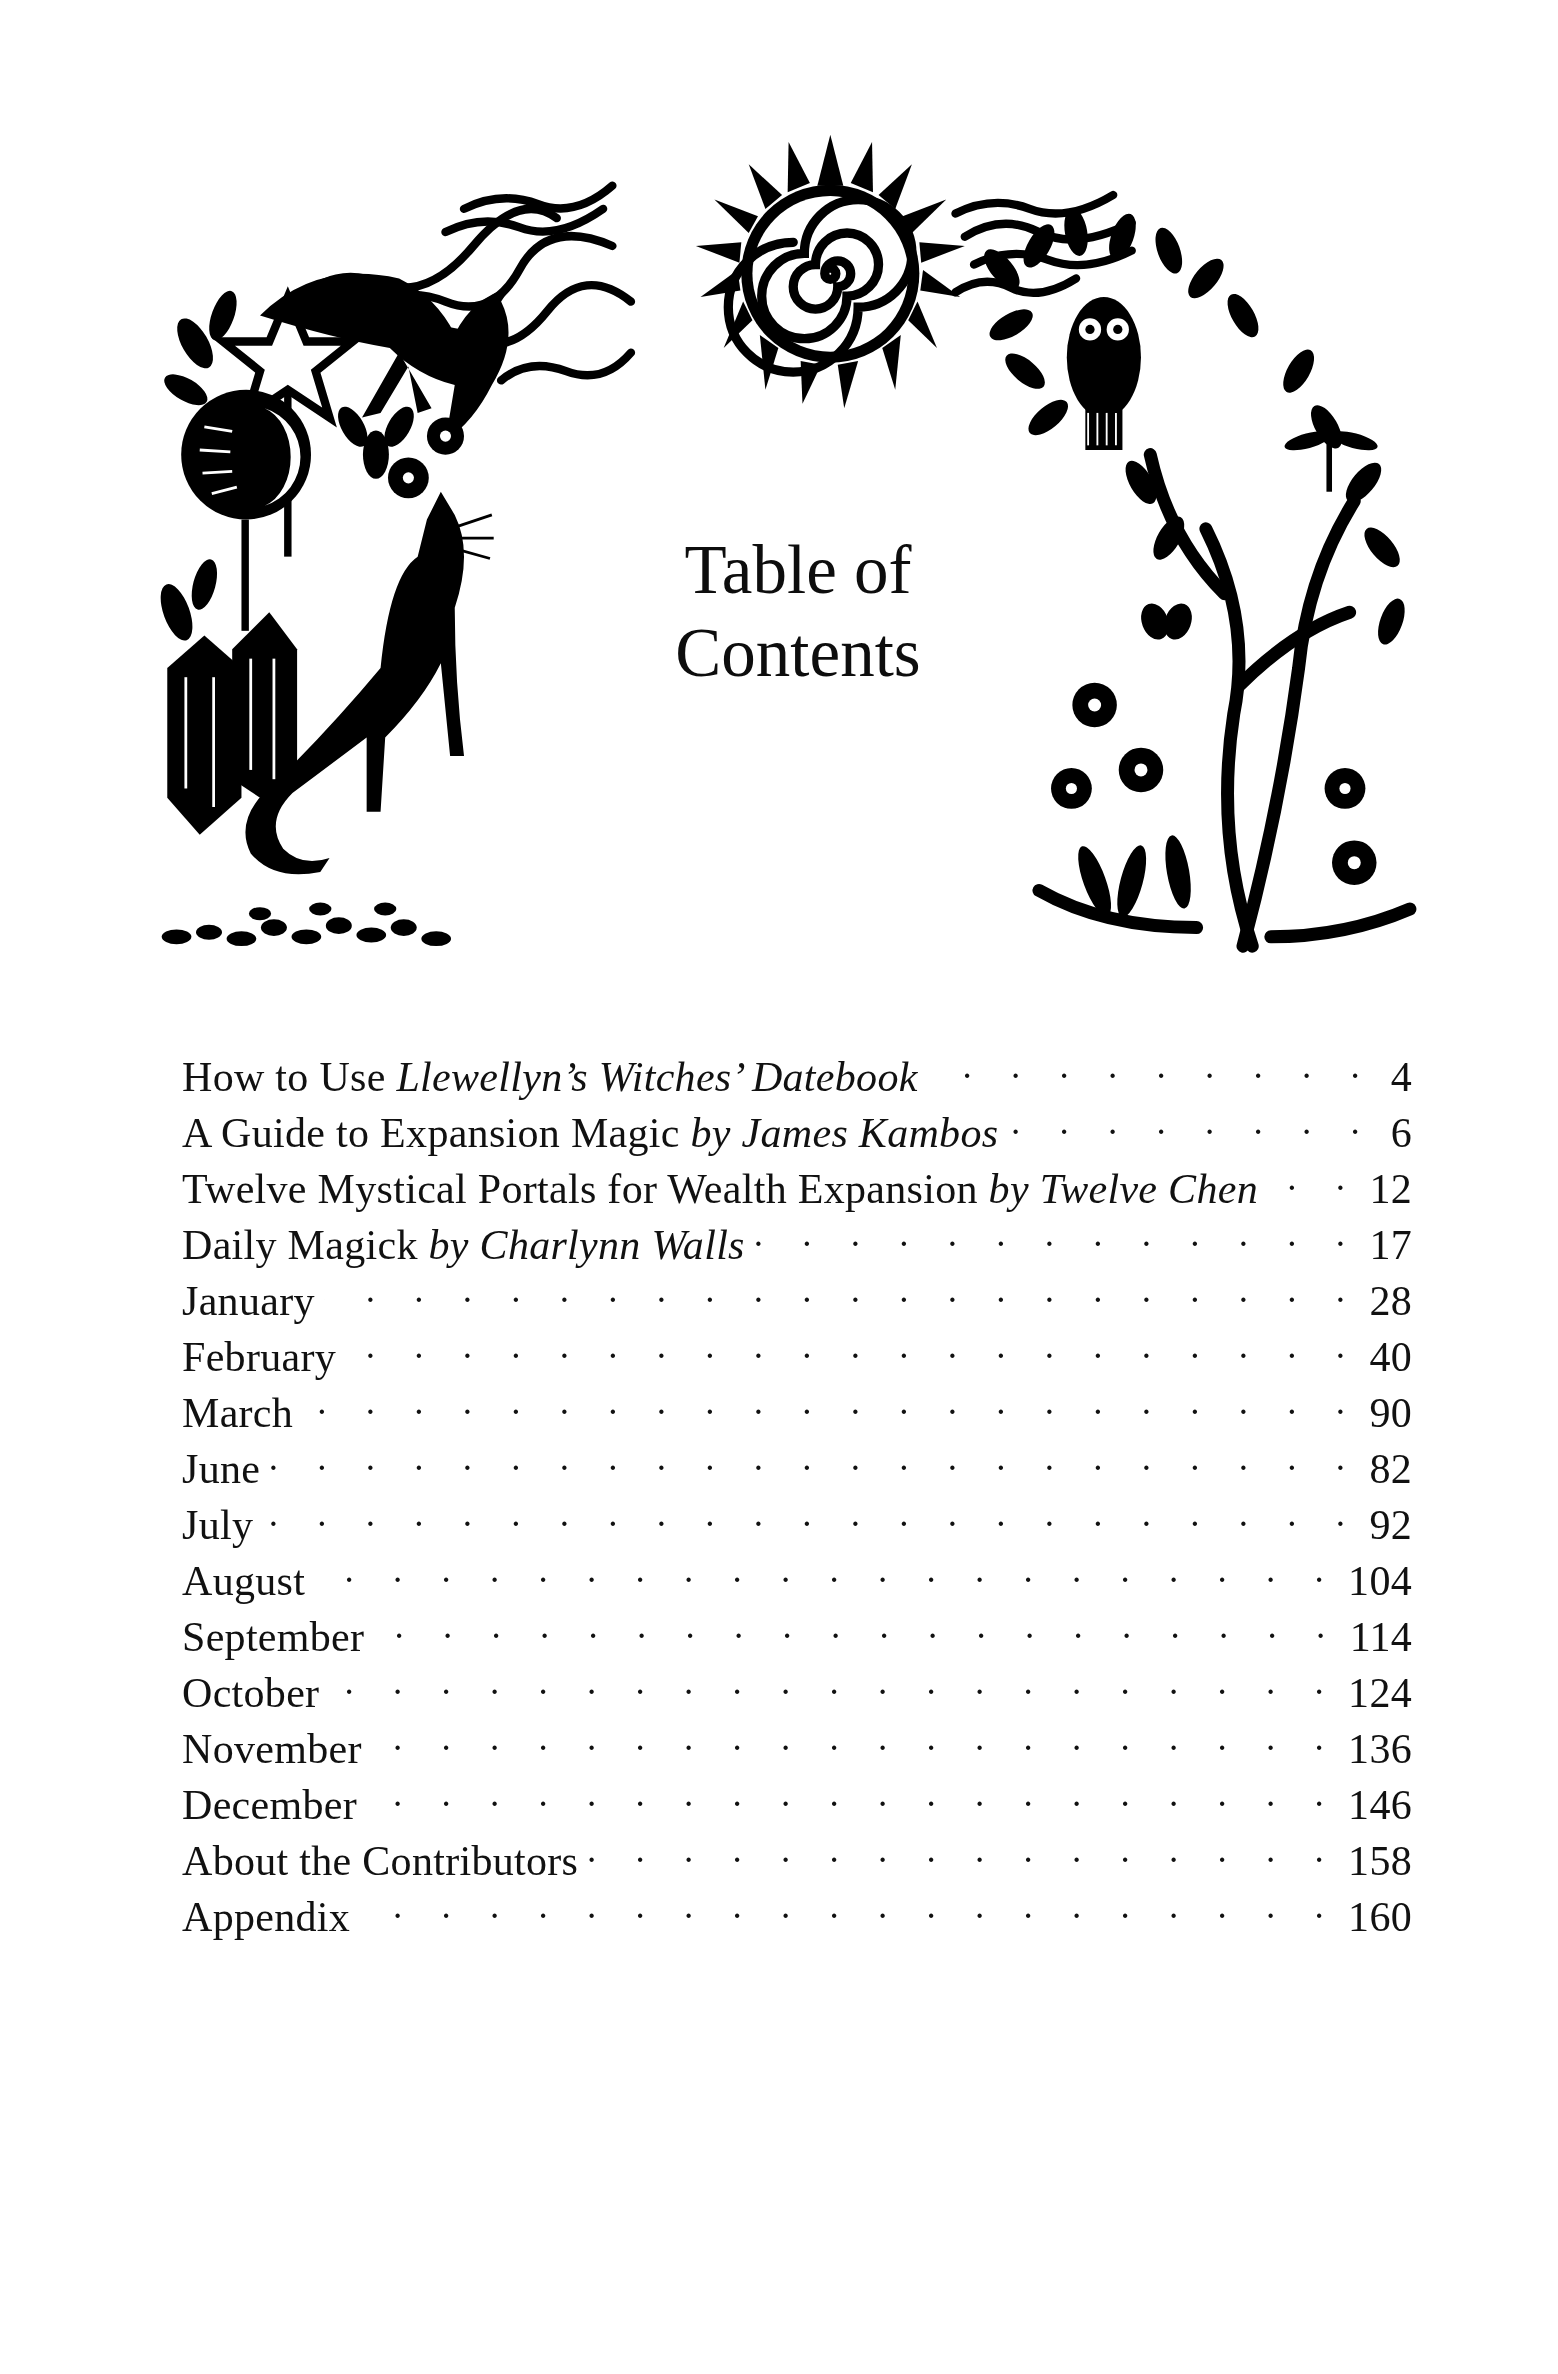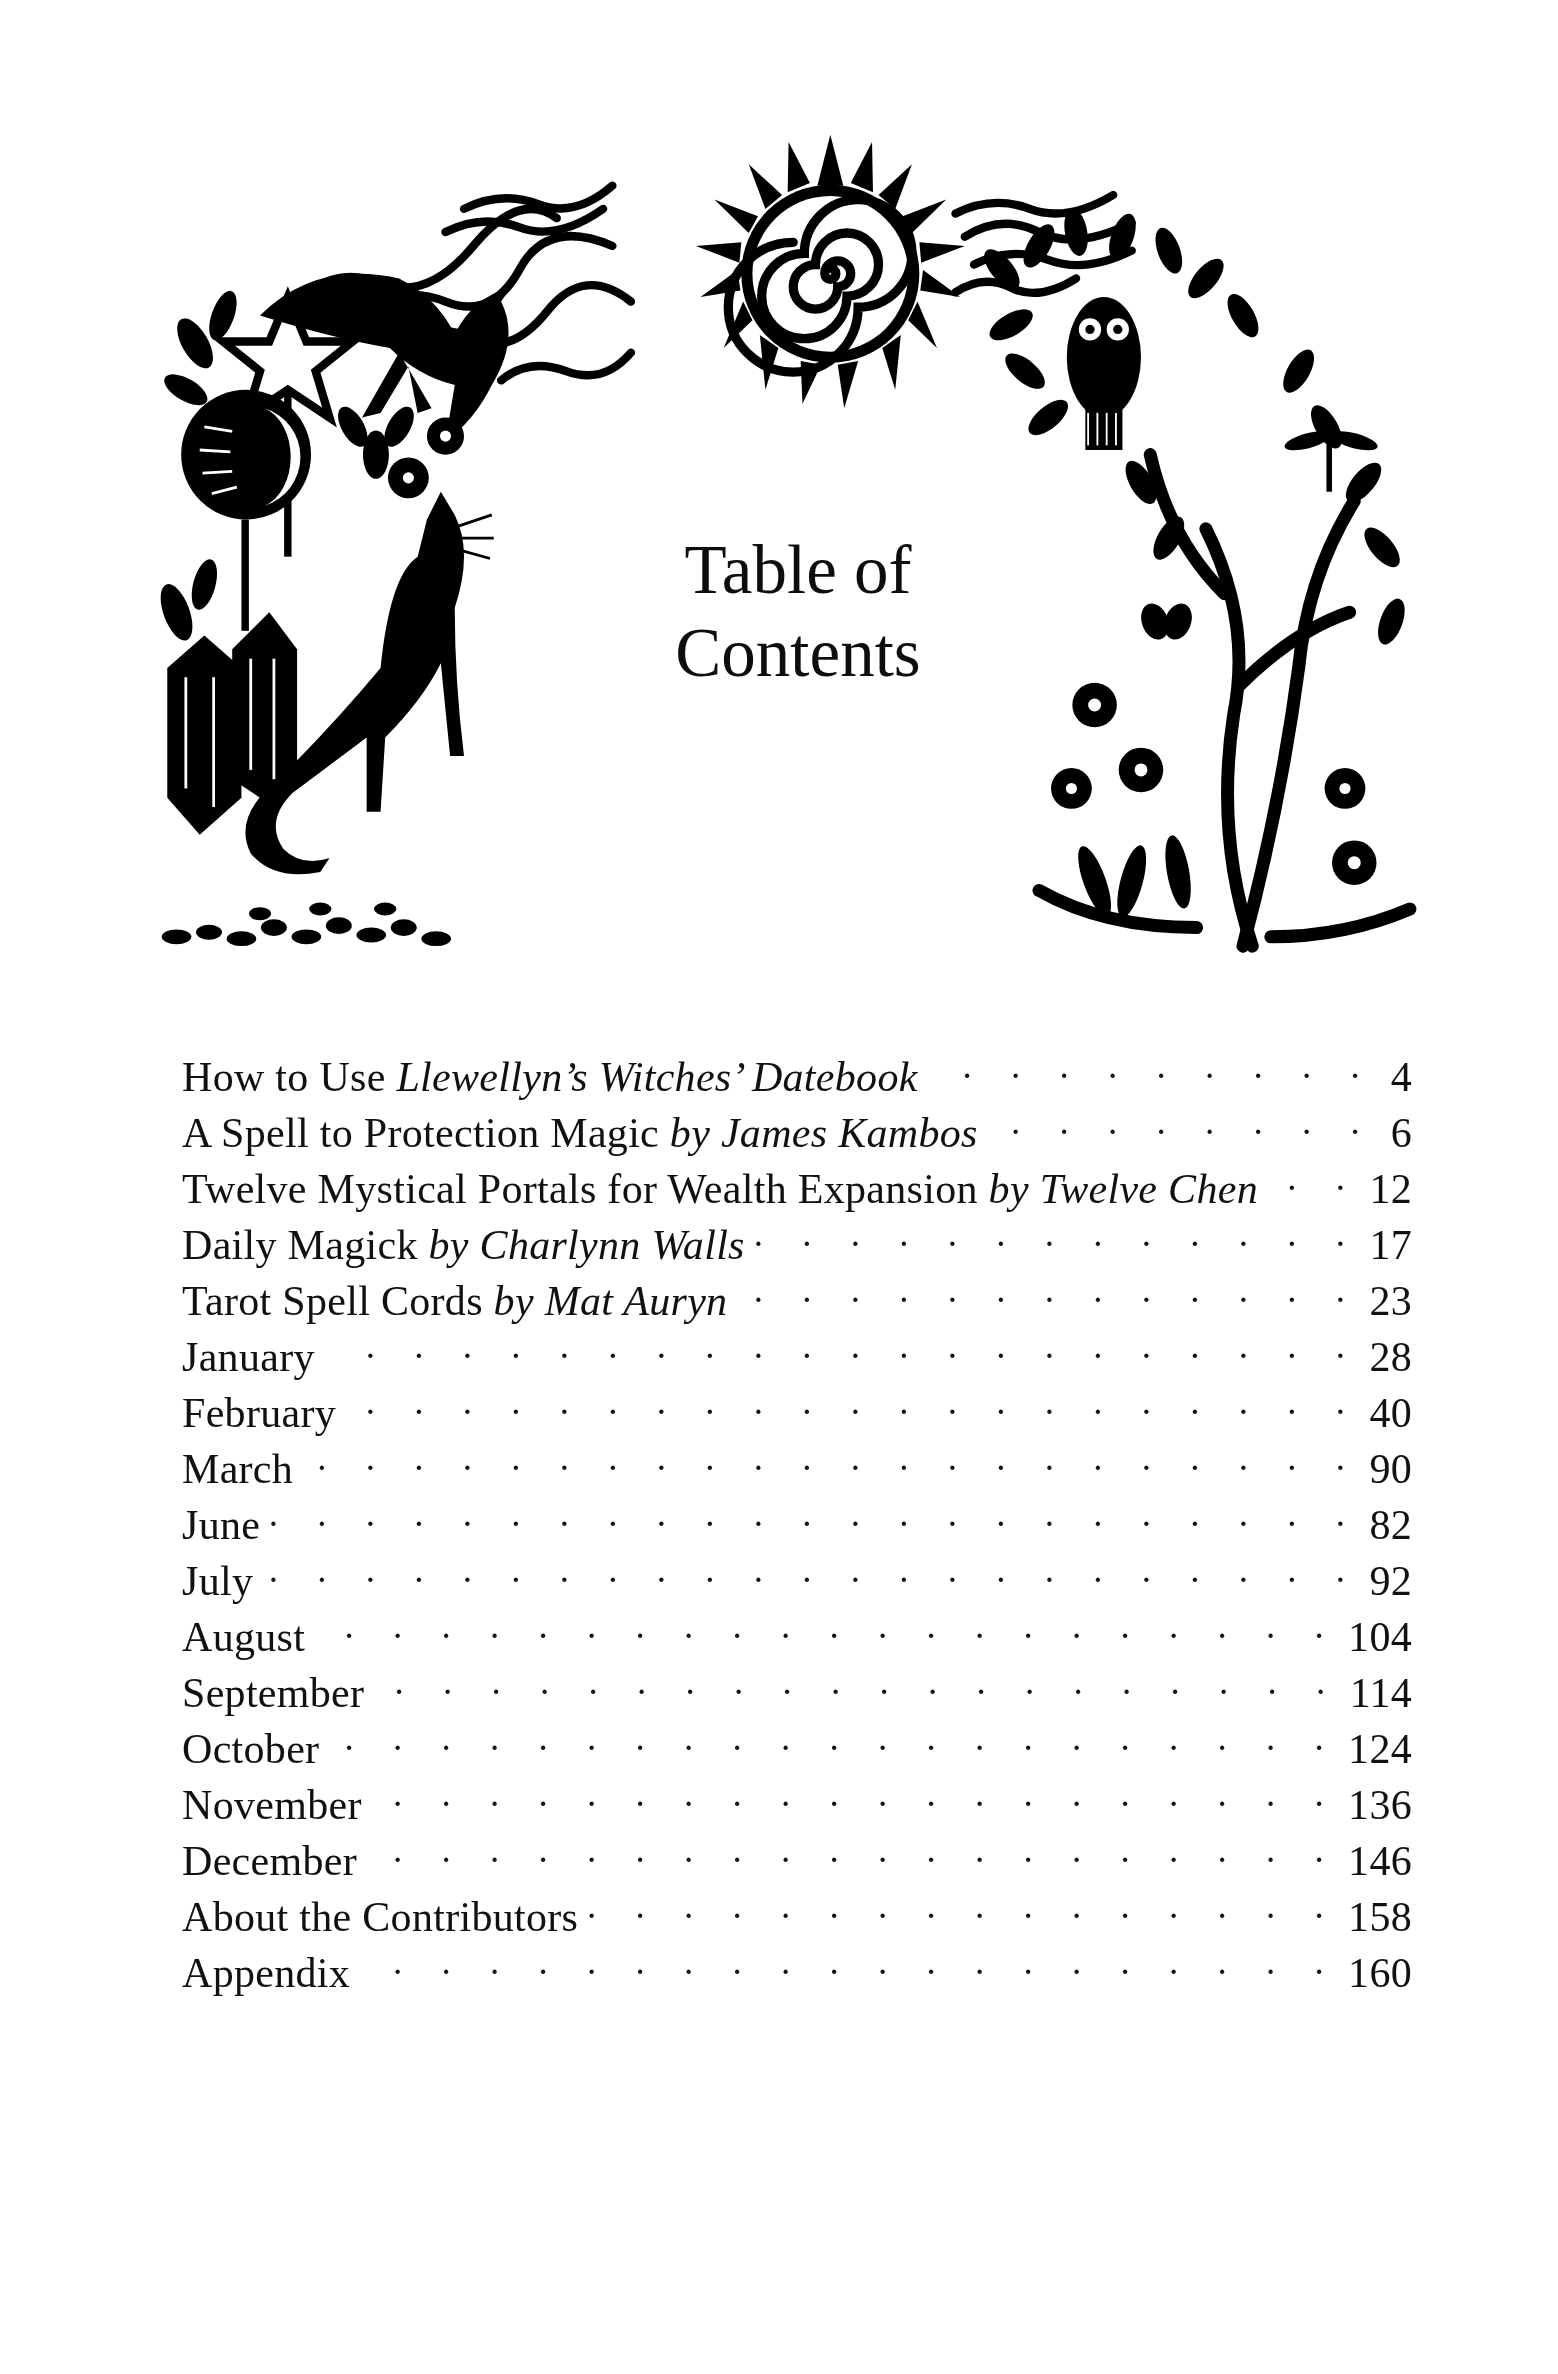--- a/index.html
+++ b/index.html
@@ -219,38 +219,33 @@
     <div>Contents</div>
   </div>
 
   <div class="toc" id="toc">
       <div class="toc-row">
         <span class="toc-title"><span>How to Use </span><i>Llewellyn’s Witches’ Datebook</i><i></i><i></i></span>
         <span class="leader"></span>
         <span class="page-num">4</span>
       </div>
       <div class="toc-row">
-        <span class="toc-title"><span>A Spell to Protection Magic </span><i></i><i>by </i><i>James Kambos</i></span>
+        <span class="toc-title"><span>A Guide to Expansion Magic </span><i></i><i>by </i><i>James Kambos</i></span>
         <span class="leader"></span>
         <span class="page-num">6</span>
       </div>
       <div class="toc-row">
         <span class="toc-title"><span>Twelve Mystical Portals for Wealth Expansion </span><i></i><i>by </i><i>Twelve Chen</i></span>
         <span class="leader"></span>
         <span class="page-num">12</span>
       </div>
       <div class="toc-row">
         <span class="toc-title"><span>Daily Magick </span><i></i><i>by </i><i>Charlynn Walls</i></span>
         <span class="leader"></span>
         <span class="page-num">17</span>
-      </div>
-      <div class="toc-row">
-        <span class="toc-title"><span>Tarot Spell Cords </span><i></i><i>by </i><i>Mat Auryn</i></span>
-        <span class="leader"></span>
-        <span class="page-num">23</span>
       </div>
       <div class="toc-row">
         <span class="toc-title"><span>January</span><i></i><i></i><i></i></span>
         <span class="leader"></span>
         <span class="page-num">28</span>
       </div>
       <div class="toc-row">
         <span class="toc-title"><span>February</span><i></i><i></i><i></i></span>
         <span class="leader"></span>
         <span class="page-num">40</span>

